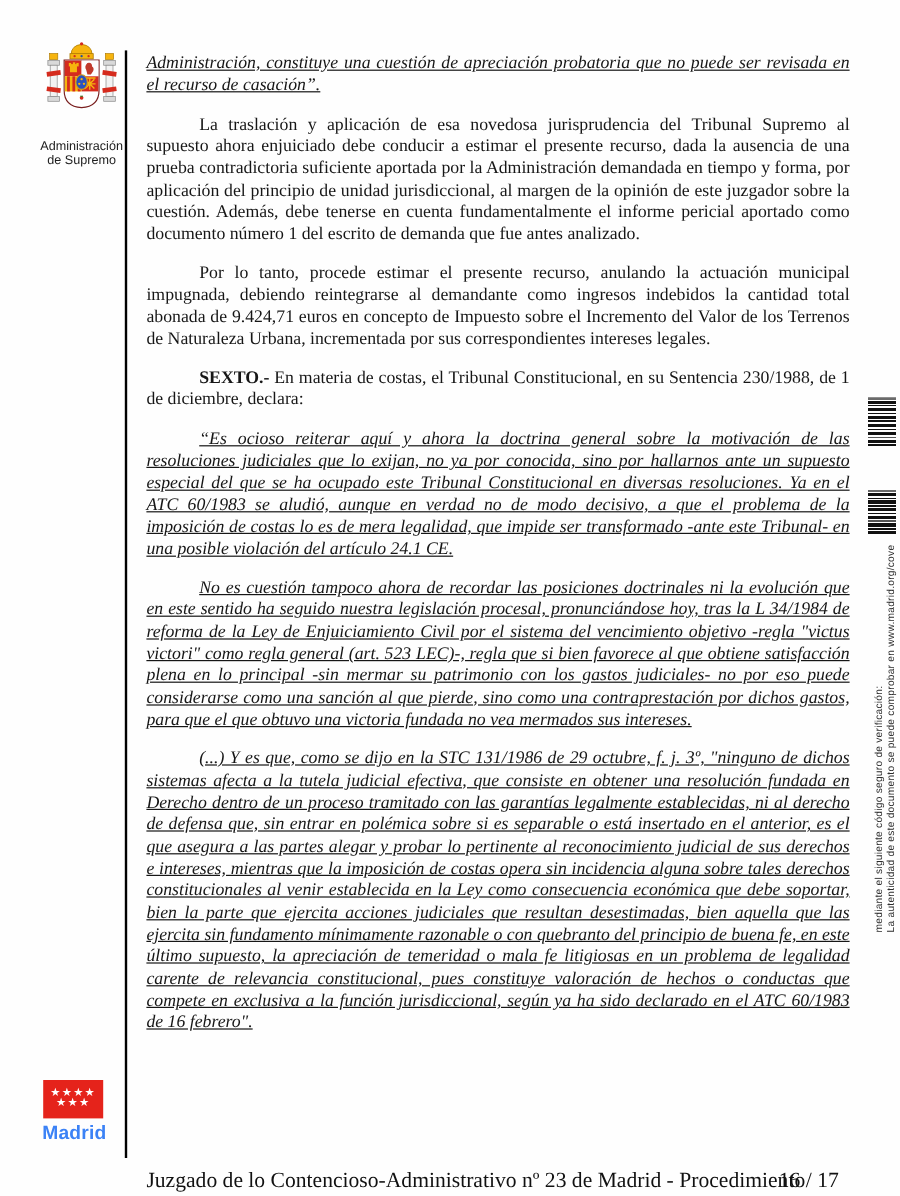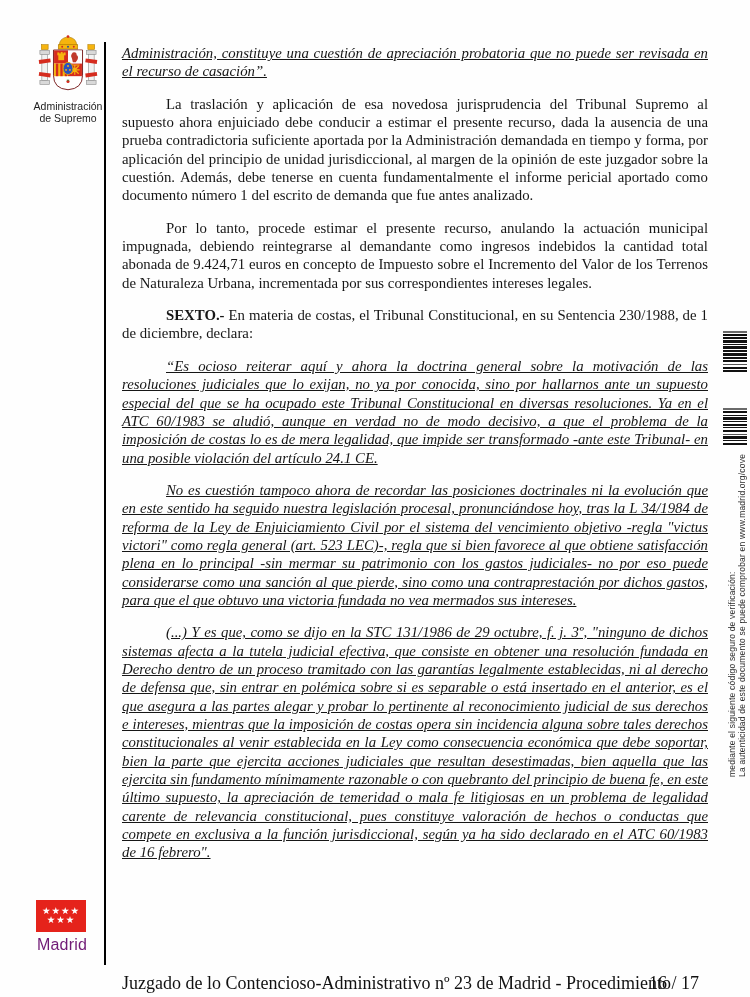--- a/index.html
+++ b/index.html
@@ -6,33 +6,33 @@
   .page {
     position:relative; width:750px; height:997px; background:#fefefe;
     overflow:hidden; font-family:"Liberation Serif", serif; color:#161616;
   }
 
   
   .emblem-wrap { position:absolute; left:30px; top:34px; width:76px; text-align:center; }
   .emblem-wrap svg { display:block; margin:0 auto; }
   .org-label {
     font-family:"Liberation Sans", sans-serif; font-size:10.5px; line-height:12px;
-    color:#1d1d1d; margin-top:2px;
+    color:#1d1d1d; margin-top:18px;
   }
   .divider { position:absolute; left:104px; top:42px; width:2px; height:923px; background:#000; }
 
   .madrid-wrap { position:absolute; left:34px; top:900px; width:64px; }
   .madrid-flag {
     width:50px; height:32px; background:#e5231b; display:flex; flex-direction:column;
     align-items:center; justify-content:center; color:#ffffff; margin-left:2px;
   }
   .stars-row { font-size:9.5px; line-height:9px; letter-spacing:1px; white-space:nowrap; }
   .madrid-label {
-    font-family:"Liberation Sans", sans-serif; font-weight:normal; font-size:16px;
-    color:#701a75; margin-top:4px; text-align:center; width:56px; letter-spacing:0.2px;
+    font-family:"Liberation Sans", sans-serif; font-weight:bold; font-size:16px;
+    color:#3b82f6; margin-top:4px; text-align:center; width:56px; letter-spacing:0.2px;
   }
 
   
   .content { position:absolute; left:122px; top:44px; width:586px; }
   .para {
     text-align:justify; font-size:14.8px; line-height:18.35px;
     margin:0 0 14px 0; text-indent:44px;
   }
   .para.noindent { text-indent:0; }
   .para.italic { font-style:italic;text-decoration:underline; }

